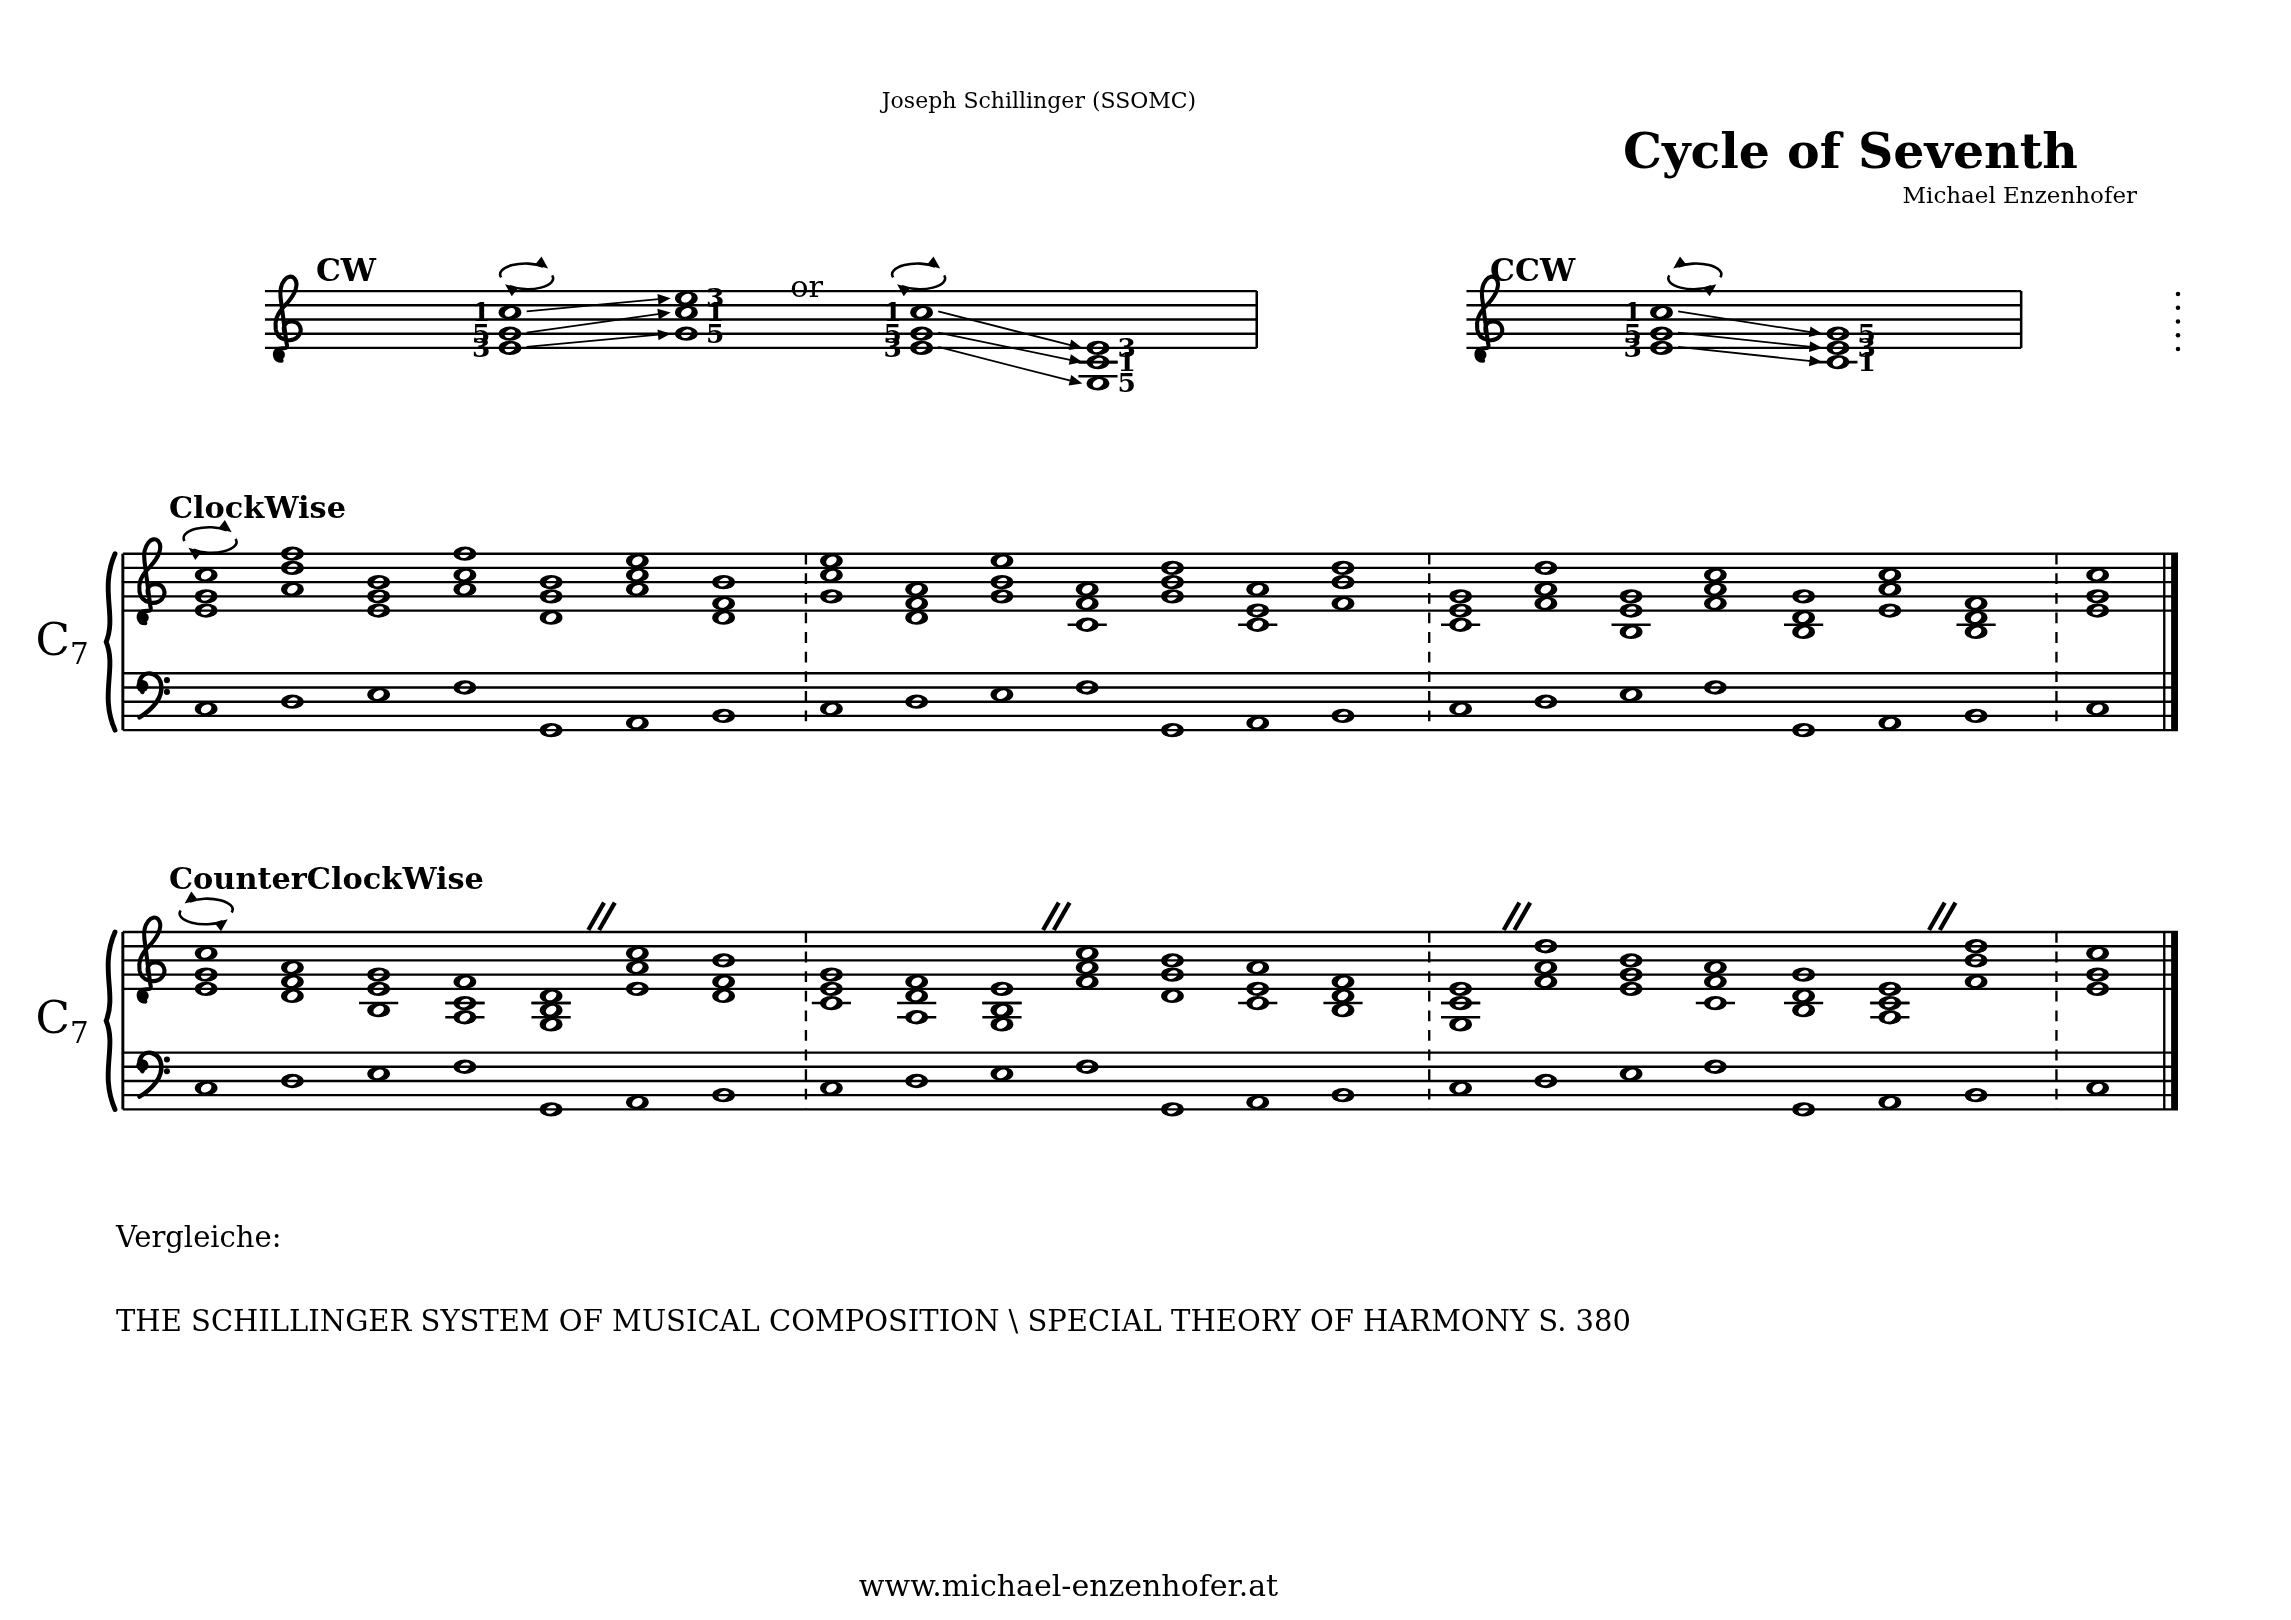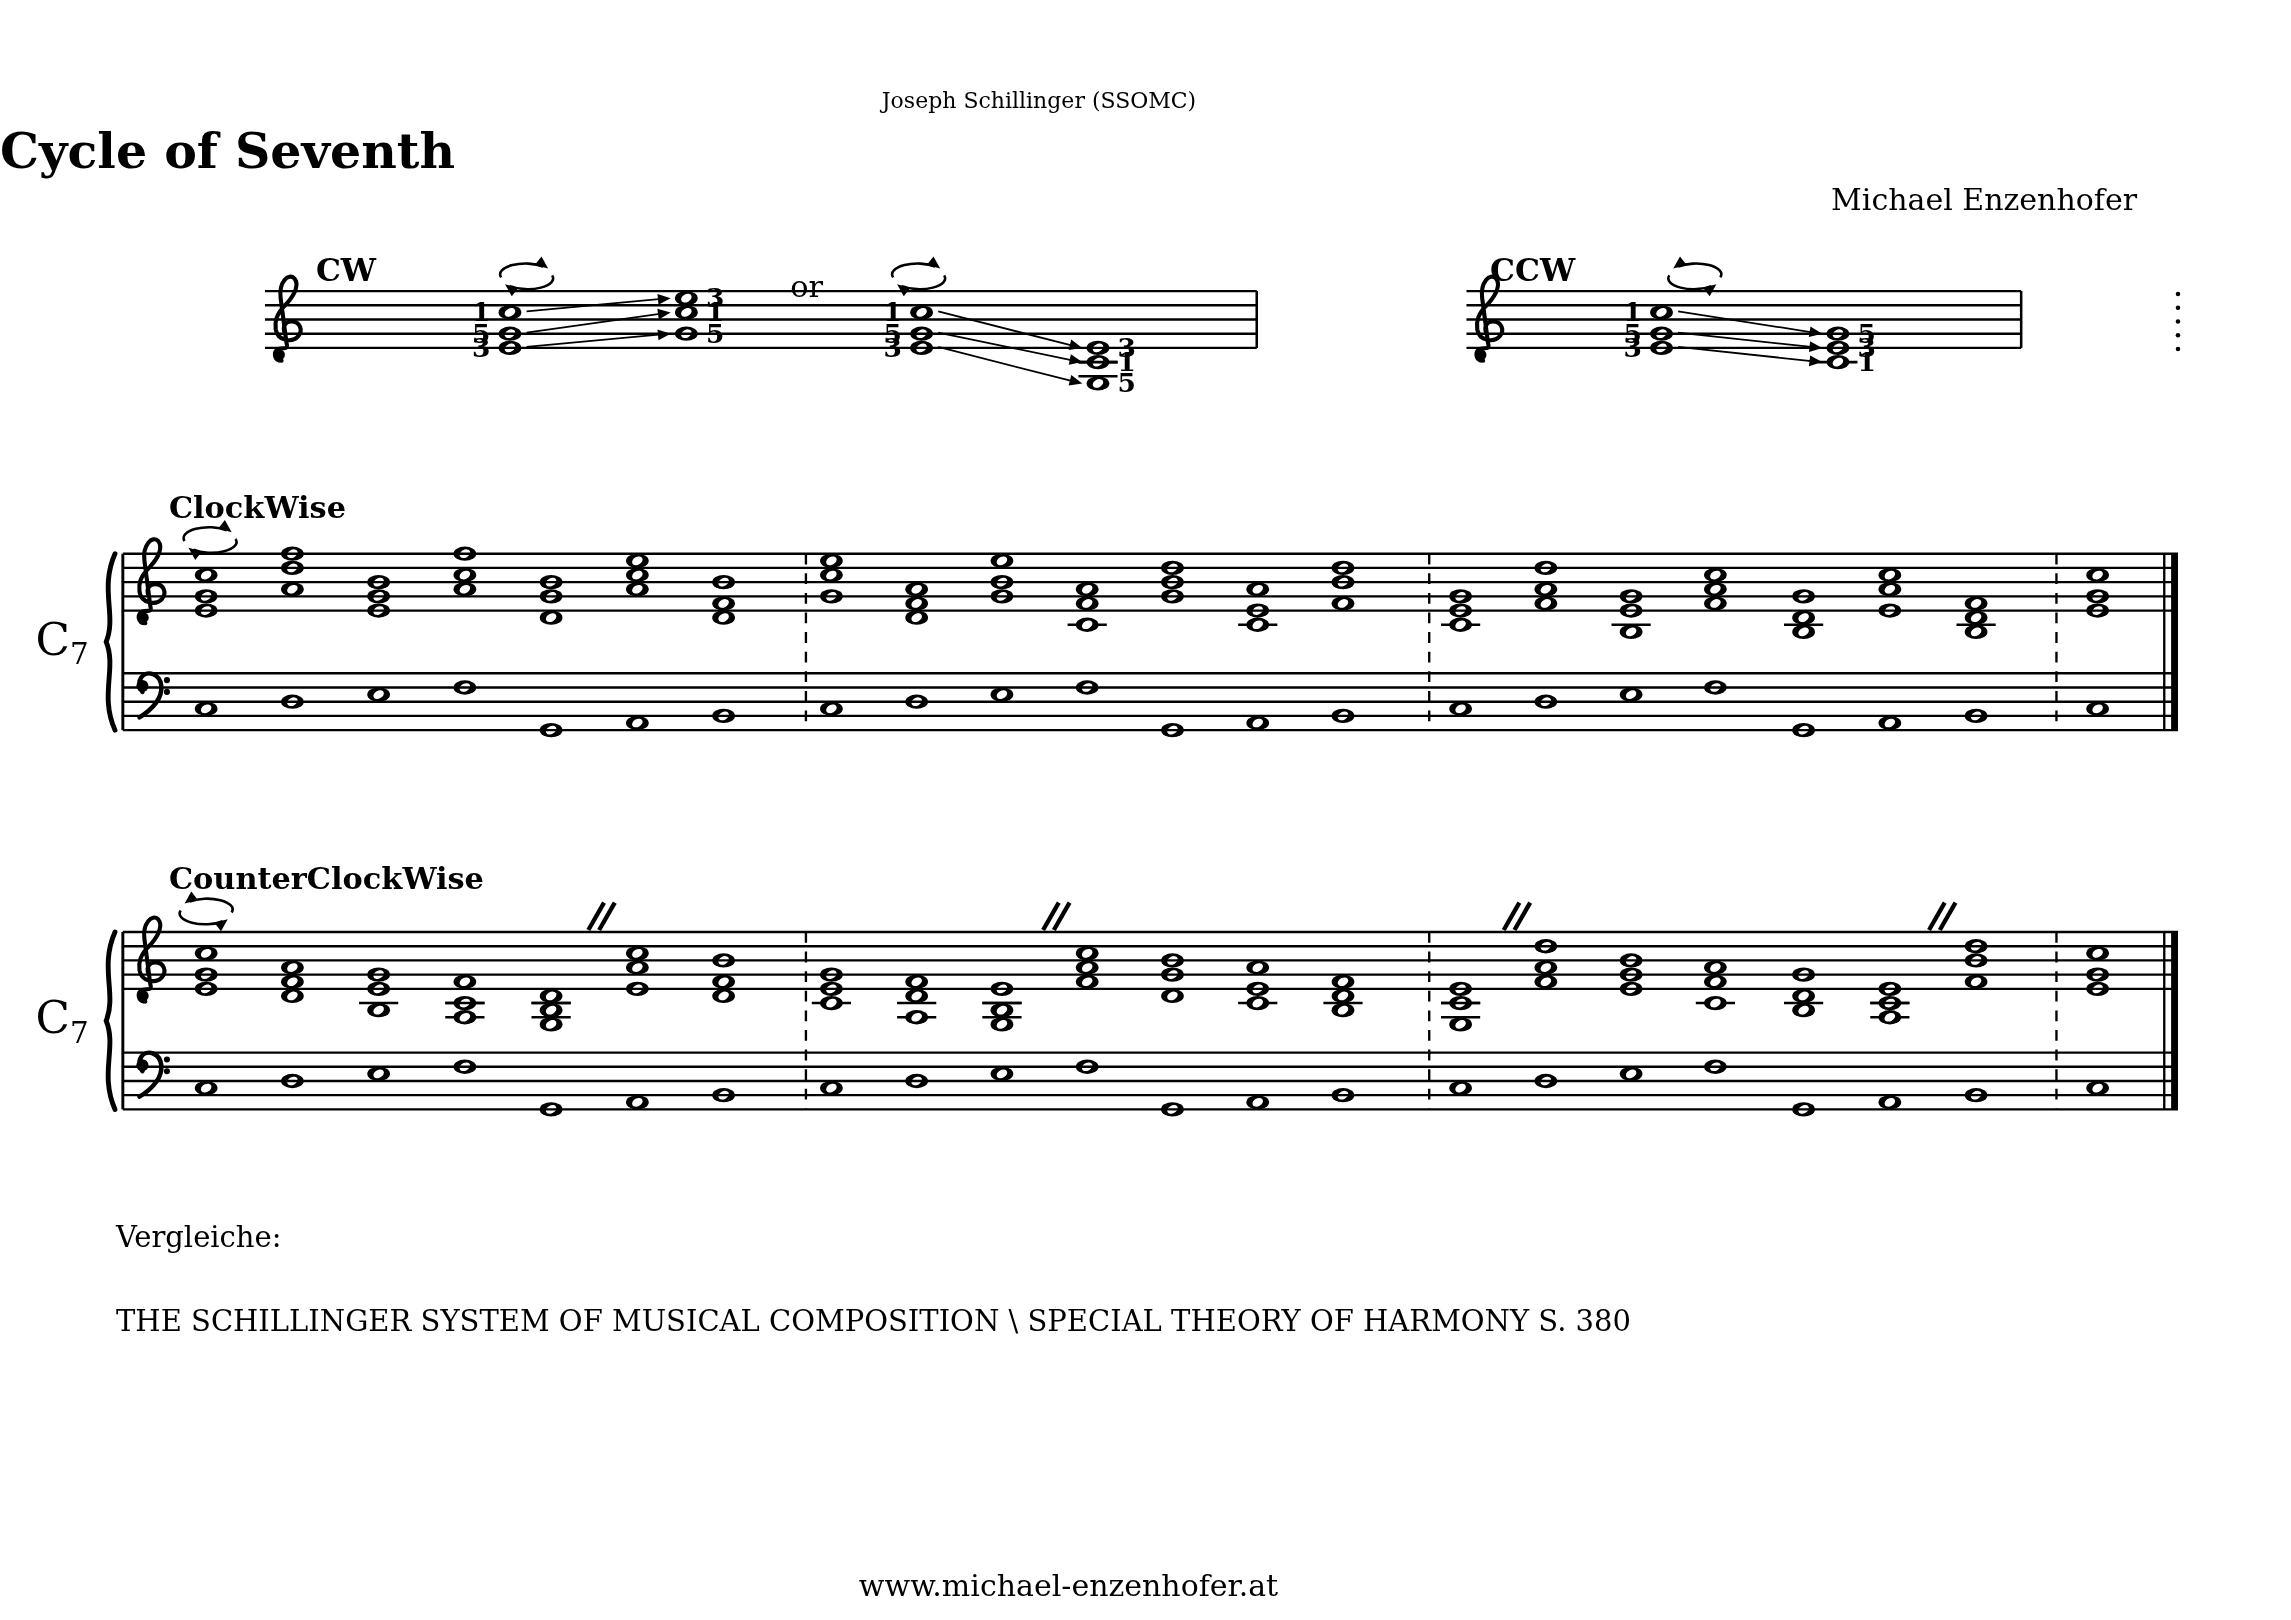--- a/index.html
+++ b/index.html
@@ -1,21 +1,21 @@
 <!DOCTYPE html>
 <html><head>
 <meta charset="utf-8">
 <style>
   html,body{margin:0;padding:0;background:#e8e8e8;}
   .page{position:relative;width:2292px;height:1620px;background:#ffffff;
         font-family:"DejaVu Serif","Liberation Serif",serif;color:#000;overflow:hidden;}
   .abs{position:absolute;}
   .subtitle{left:0;width:2078px;top:88px;text-align:center;font-size:22px;}
-  .title{left:0;width:2078px;top:122px;text-align:left;font-size:49px;font-weight:bold;}
-  .author{right:155px;top:182px;font-size:30px;}
+  .title{left:0;width:2078px;top:122px;text-align:right;font-size:49px;font-weight:bold;}
+  .author{right:155px;top:182px;font-size:23px;}
   .tblock{left:116px;font-size:29px;}
   .t-vergleiche{top:1220px;}
   .t-reference{top:1260px;margin-top:44px;}
   .t-caesura{top:1331px;}
   .footer{left:0;width:2137px;top:1568px;text-align:center;font-size:30px;}
   svg#score{position:absolute;left:0;top:0;}
 </style>
 </head>
 <body>
 

